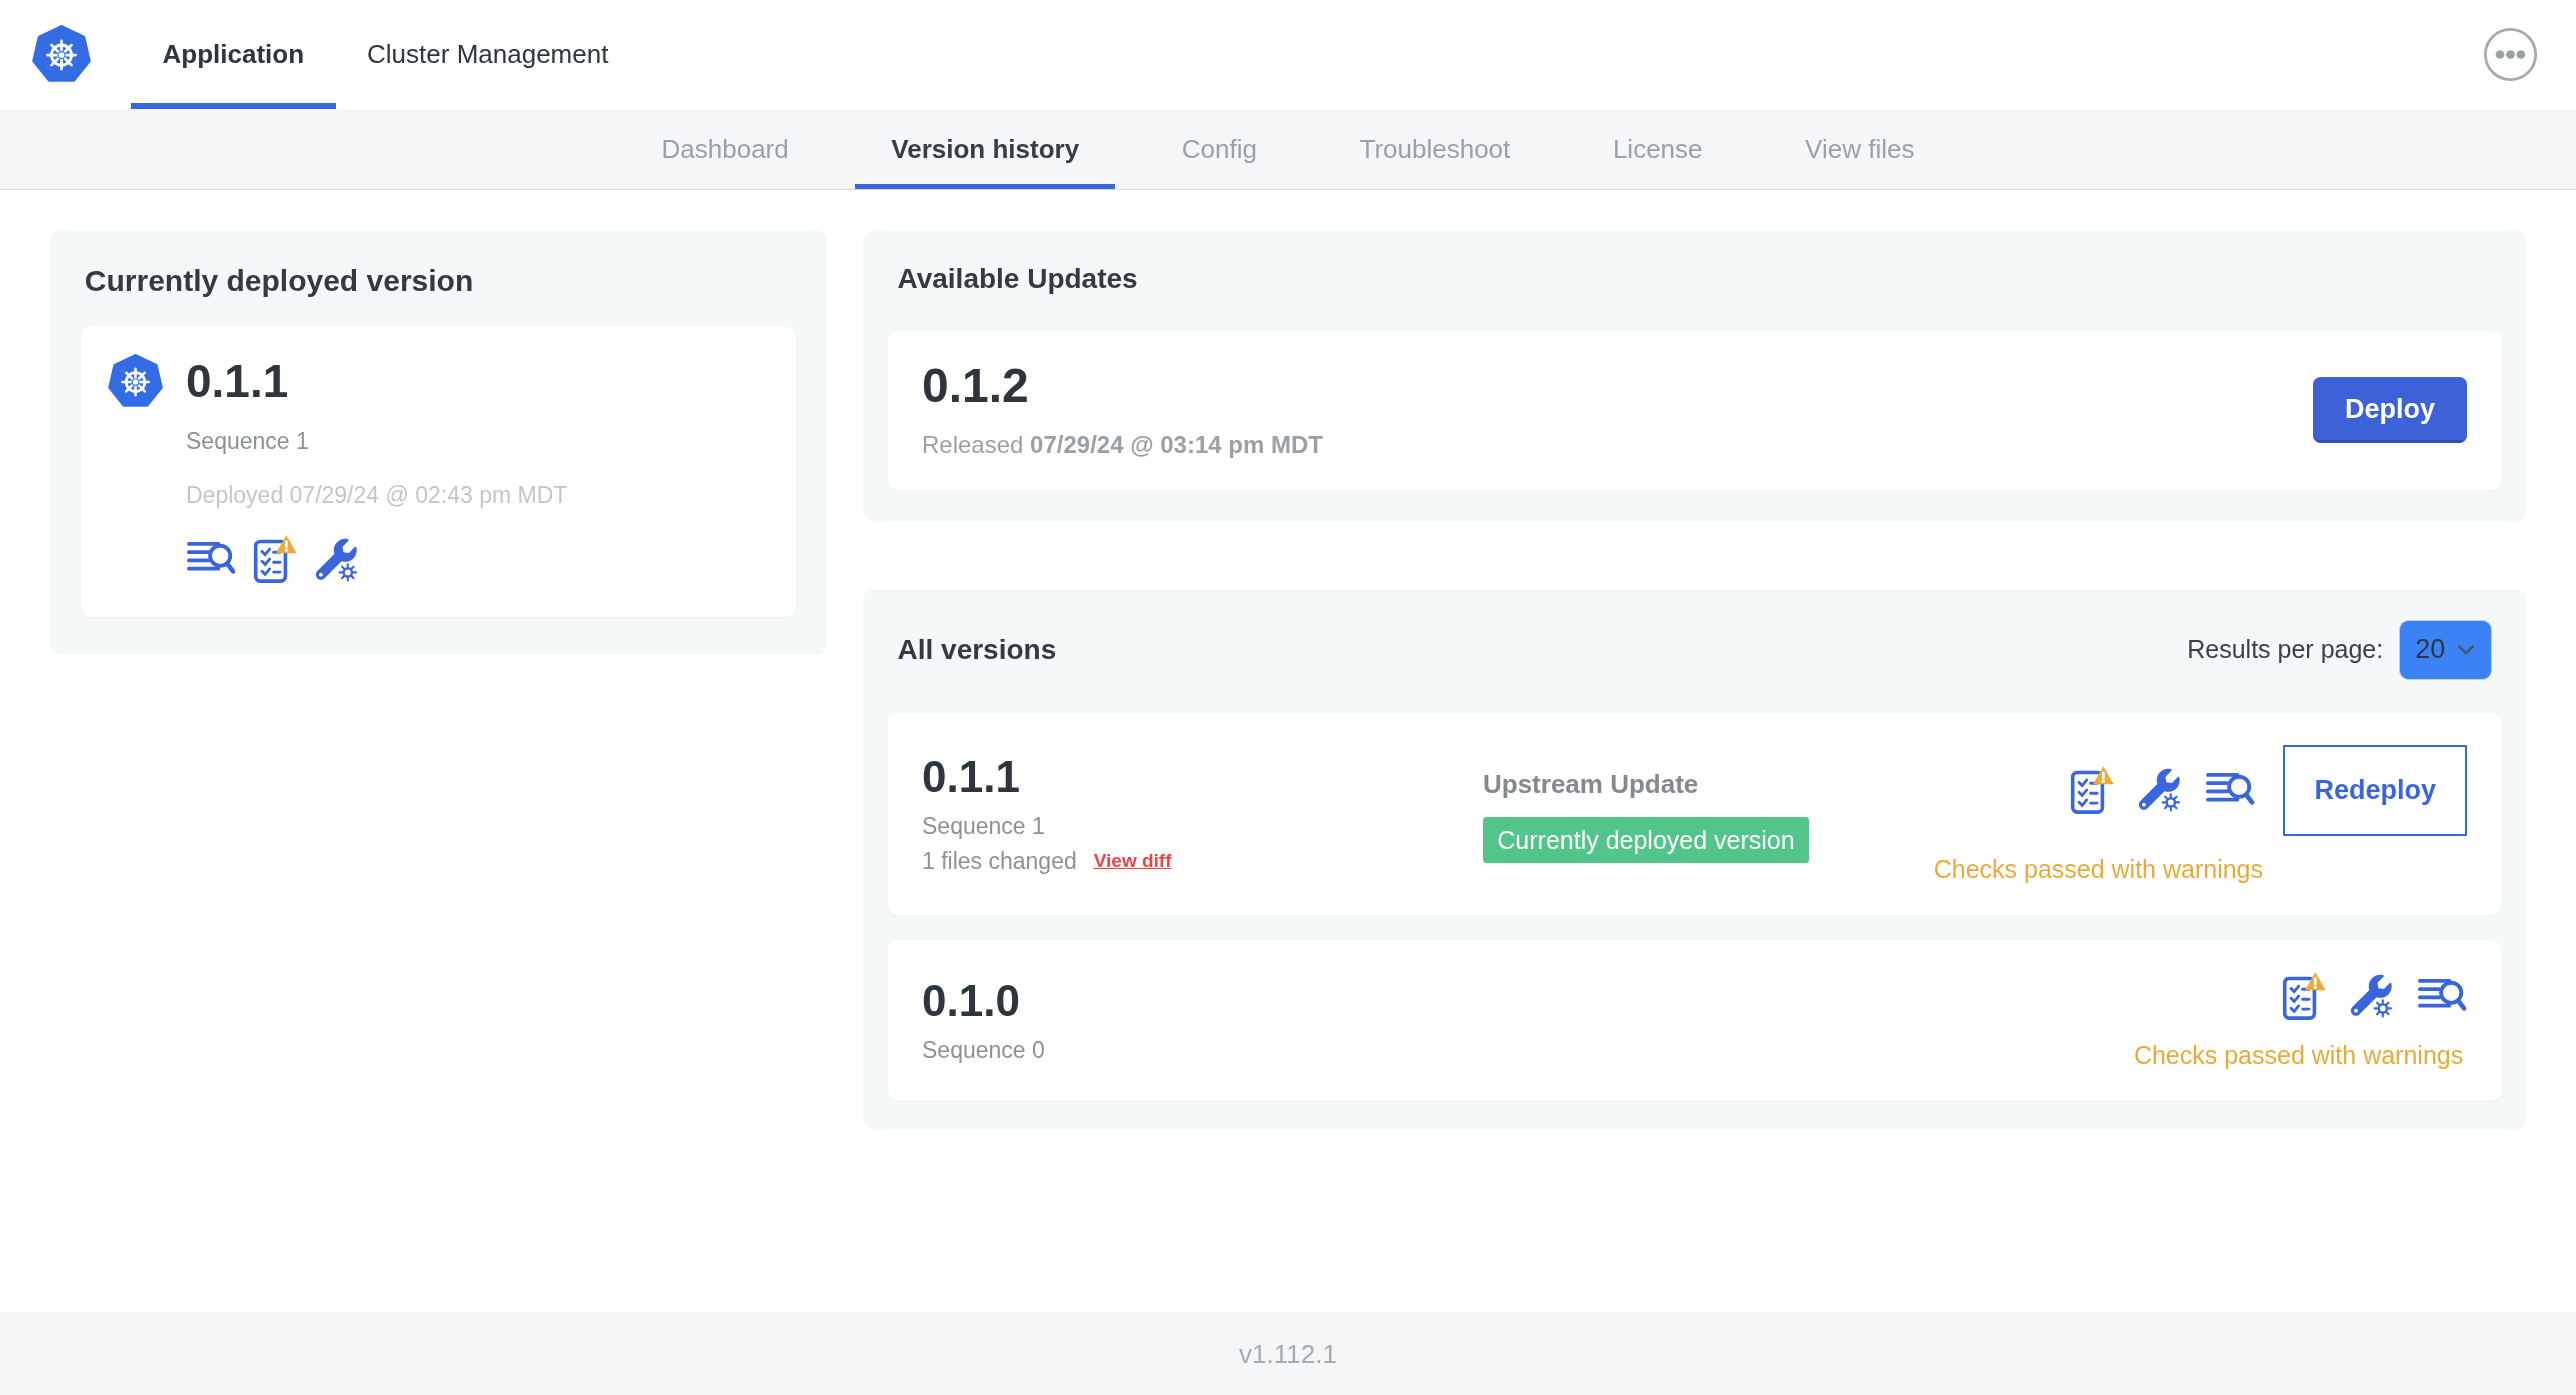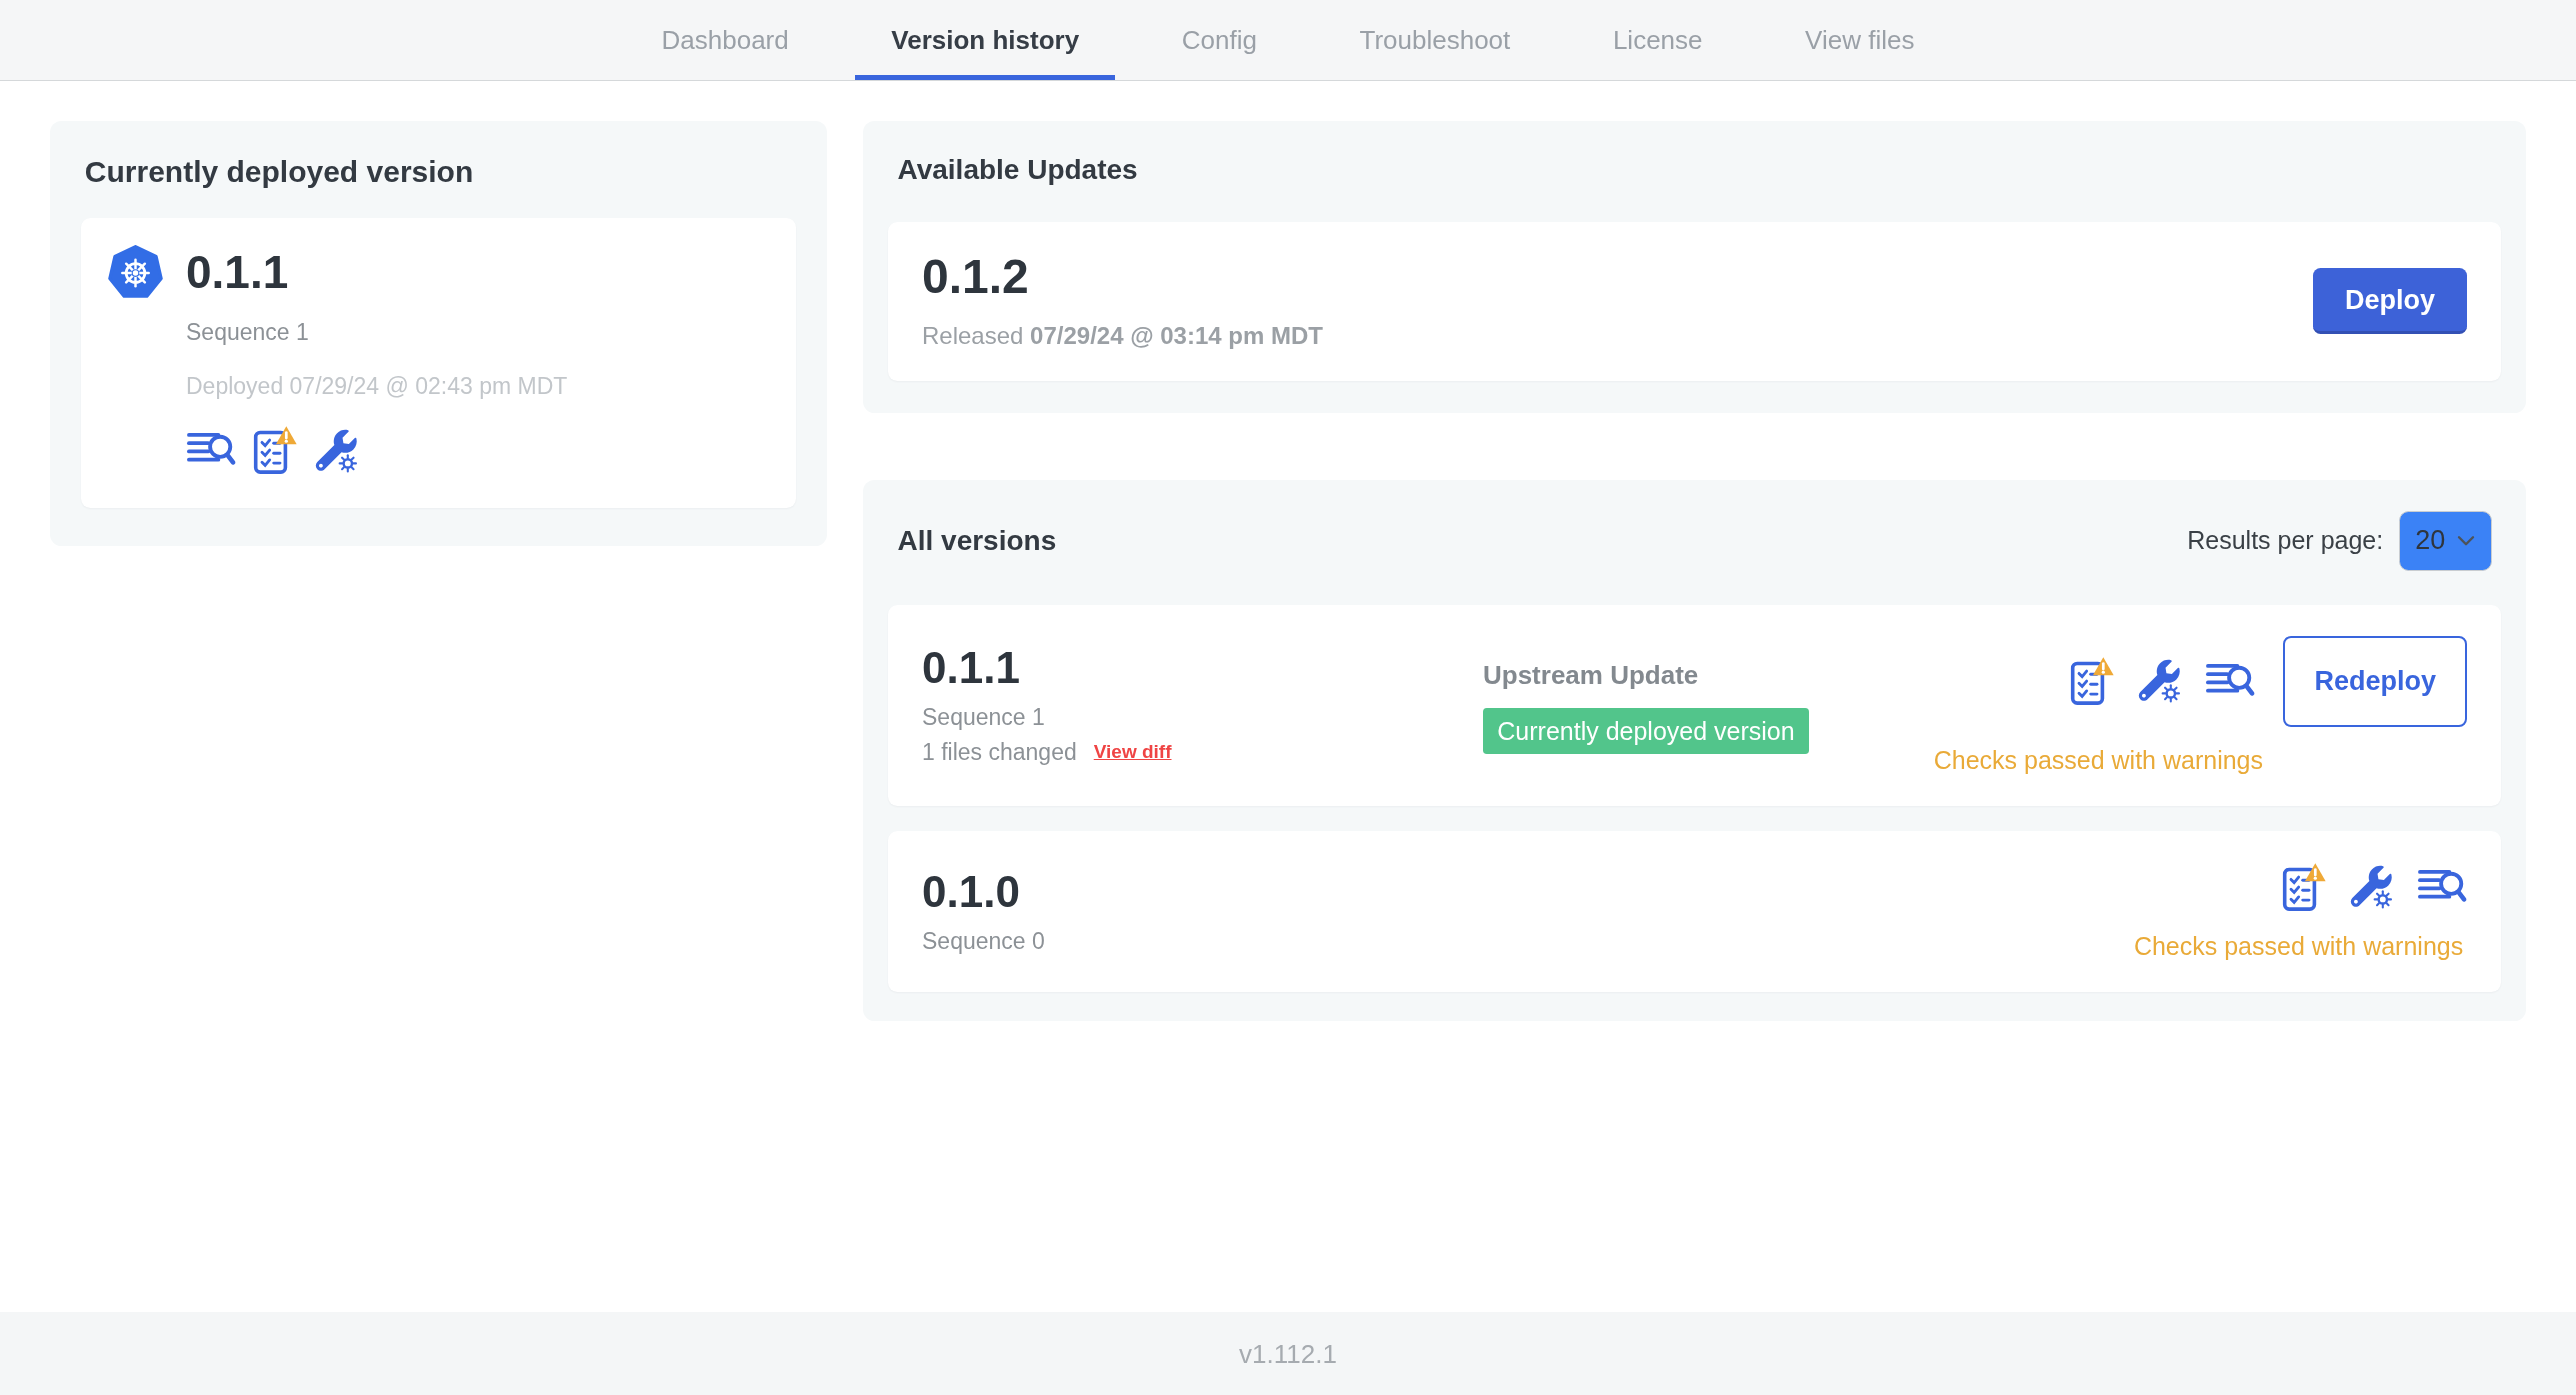--- a/index.html
+++ b/index.html
@@ -89,21 +89,21 @@
   .vr-mid { flex: 1; padding-top: 3.8px; }
   .vr-source { font-size: 26px; font-weight: 600; color: #83898f; }
   .badge { display: inline-block; margin-top: 17px; padding: 8.6px 14.3px; border-radius: 3.8px; font-size: 25px; color: #fff; }
   .badge.green { background: #52c58b; }
   .badge.gray  { background: #a9b4b7; }
   .vr-right { margin-left: auto; display: flex; flex-direction: column; align-items: flex-end; }
   .vr-actions { display: flex; align-items: center; gap: 23px; }
   .redeploy-btn {
     margin-left: 5.7px; background: #fff; color: #3965dd; cursor: pointer;
     font-family: inherit; font-size: 27px; font-weight: 700;
-    padding: 28px 29px; border: 2.9px solid #3965dd; border-radius: 8px;
+    padding: 28px 29px; border: 2.9px solid #3965dd; border-radius: 1px;
   }
   .vr-status { margin-top: 19px; font-size: 25px; font-weight: 500; color: #e9aa38; }
   .vr-status.offset { margin-right: 204px; }
   .vr-status.flush { margin-right: 3.8px; }
 
   
   .footer { height: 84px; flex: none; background: #f4f6f7; display: flex; align-items: center; justify-content: center; font-size: 26px; color: #a6abb0; }
 
   svg { display: block; }
   .sr-defs { position: absolute; width: 0; height: 0; overflow: hidden; }
@@ -175,20 +175,37 @@
     </symbol>
 
     <symbol id="i-chevron" viewBox="0 0 18 11">
       <polyline points="2,2 9,9 16,2" fill="none" stroke="#4d5359" stroke-width="2.4" stroke-linecap="round" stroke-linejoin="round"></polyline>
     </symbol>
   </defs>
 </svg>
 
 <div class="page">
 
+  <header class="topbar">
+    <div class="logo-wrap">
+      <svg width="59" height="59" viewBox="0 0 62 62">
+          <use href="#i-k8s"></use>
+        </svg>
+    </div>
+    <nav class="topbar-tabs">
+      <div class="topbar-tab active">Application</div>
+      <div class="topbar-tab">Cluster Management</div>
+    </nav>
+    <div class="topbar-spacer"></div>
+    <button class="menu-btn">
+      <svg width="55" height="55" viewBox="0 0 58 58">
+          <use href="#i-ellipsis"></use>
+        </svg>
+    </button>
+  </header>
 
   <nav class="subnav">
     <div class="subnav-item">Dashboard</div>
     <div class="subnav-item active">Version history</div>
     <div class="subnav-item">Config</div>
     <div class="subnav-item">Troubleshoot</div>
     <div class="subnav-item">License</div>
     <div class="subnav-item">View files</div>
   </nav>
 

